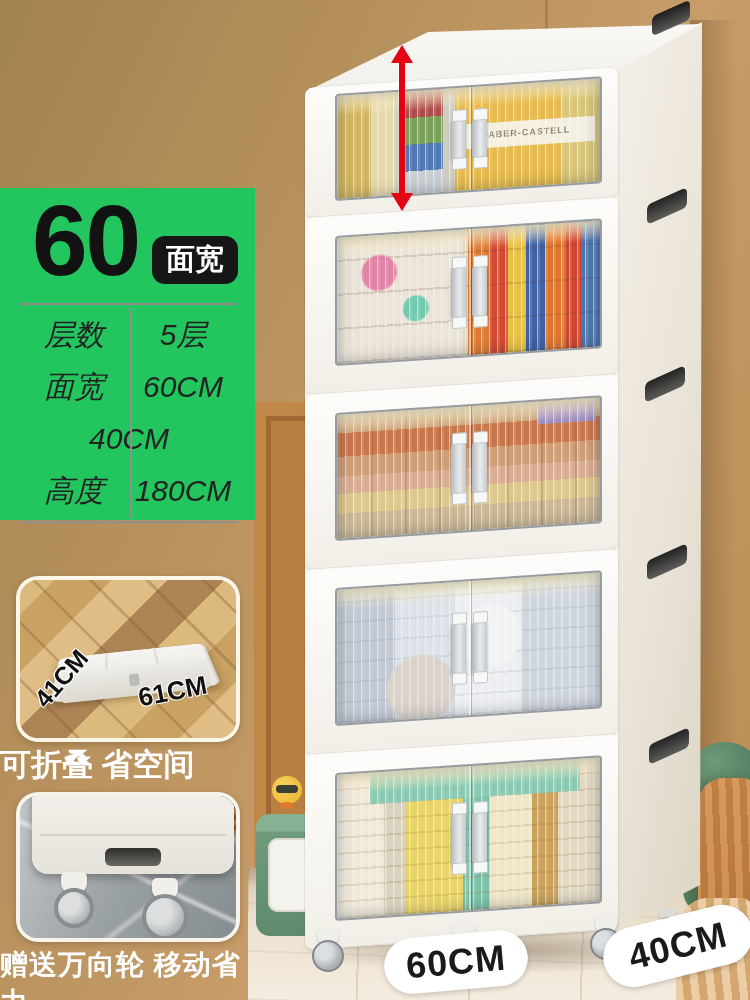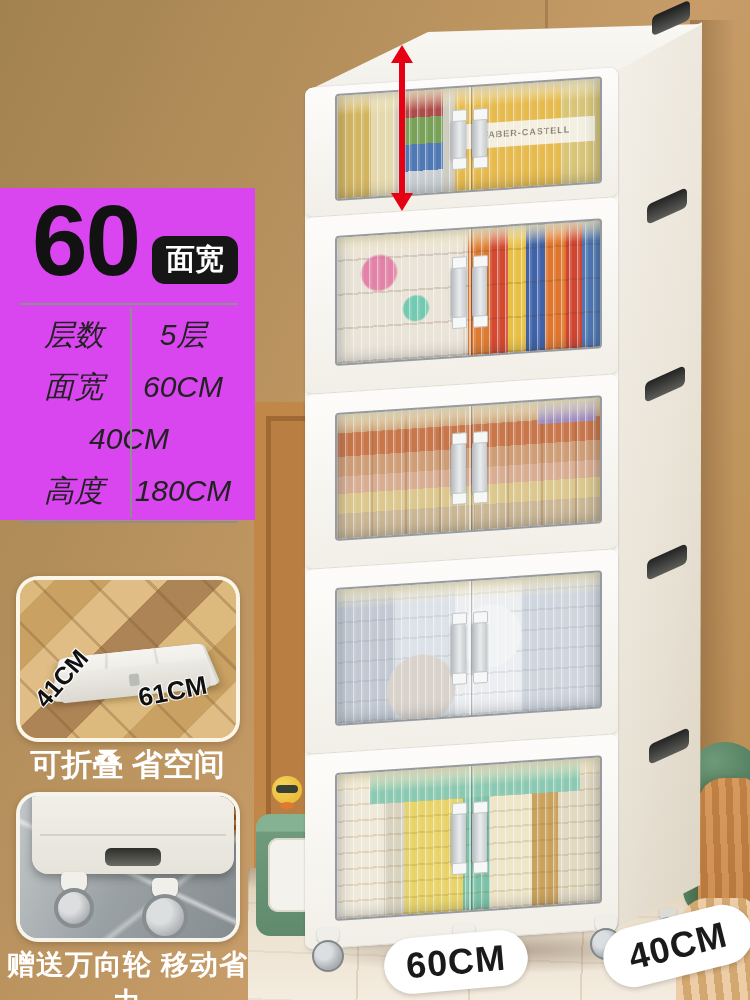--- a/index.html
+++ b/index.html
@@ -120,21 +120,21 @@
     color:#1a1a1a;font-weight:800;font-size:36px;box-shadow:0 2px 5px rgba(0,0,0,.18);z-index:31;letter-spacing:1px;}
   .pill-60{left:384px;top:934px;width:144px;height:56px;transform:rotate(-5deg);}
   .pill-40{left:602px;top:916px;width:152px;height:60px;transform:rotate(-14deg);}
 
   
   .sidebar{position:absolute;left:0;top:0;width:255px;height:1000px;z-index:40;}
   .tan-top{position:absolute;left:0;top:0;width:255px;height:188px;background:linear-gradient(180deg,#a8894f,#ab8a58);}
   .size-title{position:absolute;left:24px;top:10px;width:220px;color:#fff;font-size:64px;font-weight:900;letter-spacing:4px;}
   .variant-pill{position:absolute;left:26px;top:104px;width:212px;height:60px;background:#fdf3e3;border-radius:30px;
     display:flex;align-items:center;justify-content:center;color:#221c12;font-size:35px;font-weight:900;}
-  .cream-panel{position:absolute;left:0;top:188px;width:255px;height:332px;background:#d946ef;}
+  .cream-panel{position:absolute;left:0;top:188px;width:255px;height:332px;background:#22c55e;}
   .big60{position:absolute;left:32px;top:0px;color:#121212;font-size:100px;font-weight:900;letter-spacing:-2px;line-height:1.05;}
   .mk-badge{position:absolute;left:152px;top:48px;width:86px;height:48px;background:#161616;border-radius:13px;
     display:flex;align-items:center;justify-content:center;color:#fff;font-size:29px;font-weight:900;}
   .spec-table{position:absolute;left:20px;top:115px;width:218px;border-top:2px solid #8f8f8f;border-bottom:2px solid #8f8f8f;padding:4px 0;font-style:italic;}
   .spec-table::before{content:"";position:absolute;left:110px;top:3px;bottom:3px;width:2px;background:#8f8f8f;}
   .spec-row{display:flex;height:52px;align-items:center;}
   .spec-label{width:108px;text-align:center;font-size:30px;color:#222;}
   .spec-value{flex:1;text-align:center;font-size:30px;color:#222;}
   .card{position:absolute;left:16px;width:224px;border-radius:22px;border:4px solid rgba(255,251,242,.92);overflow:hidden;box-shadow:0 2px 6px rgba(60,40,15,.25);}
   .fold-card{top:576px;height:166px;background:#d8b87c;}
@@ -143,21 +143,21 @@
       repeating-linear-gradient(-45deg,#e0bd84 0 40px,#c9a263 40px 80px,#dcb97c 80px 120px,#ad8455 120px 160px);}
   .fbox{position:absolute;left:26px;top:22px;width:172px;height:112px;transform:rotate(-6deg);}
   .flid{position:absolute;left:0;top:0;width:172px;height:92px;border-radius:10px;
     background:repeating-linear-gradient(90deg,rgba(0,0,0,0) 0 54px,rgba(0,0,0,.08) 54px 57px),linear-gradient(180deg,#f5f4f0,#e7e5df);
     border:1px solid #d6d3cb;box-shadow:0 8px 12px rgba(80,55,25,.40);transform:perspective(420px) rotateX(56deg);transform-origin:50% 100%;}
   .ffront{position:absolute;left:10px;top:64px;width:152px;height:30px;border-radius:6px;background:linear-gradient(180deg,#ecebe5,#dbd8d0);}
   .ffront .latch{position:absolute;left:50%;top:8px;width:10px;height:12px;transform:translateX(-50%);background:#b9bcb9;border-radius:2px;}
   .lbl{position:absolute;color:#111;font-weight:800;text-shadow:-1px -1px 0 rgba(255,255,255,.85),1px -1px 0 rgba(255,255,255,.85),-1px 1px 0 rgba(255,255,255,.85),1px 1px 0 rgba(255,255,255,.85);}
   .lbl41{left:8px;top:84px;font-size:25px;transform:rotate(-49deg);}
   .lbl61{left:118px;top:96px;font-size:26px;transform:rotate(-11deg);}
-  .caption{position:absolute;left:0;width:255px;text-align:center;color:#fff;font-weight:800;z-index:41;}
+  .caption{position:absolute;left:0;width:255px;color:#fff;font-weight:800;z-index:41;}
   .fold-caption{top:744px;font-size:31px;}
   .wheel-card{top:792px;height:150px;background:#9aa1a4;}
   .marble{position:absolute;inset:0;background:
       linear-gradient(25deg,rgba(0,0,0,0) 46%,rgba(255,255,255,.55) 48%,rgba(0,0,0,0) 50%),
       linear-gradient(-38deg,rgba(0,0,0,0) 30%,rgba(255,255,255,.38) 32%,rgba(0,0,0,0) 34%),
       linear-gradient(115deg,#c3c7c9 0%,#9aa1a4 50%,#868d90 100%);}
   .basket{position:absolute;right:-6px;top:-8px;width:50px;height:46px;border-radius:10px;
     background:repeating-linear-gradient(15deg,#c07a38 0 5px,#8f5724 5px 10px);}
   .mini-cab{position:absolute;left:12px;top:-16px;width:202px;height:94px;border-radius:0 0 16px 16px;
     background:linear-gradient(180deg,#f3f1eb,#e6e3db);box-shadow:0 4px 8px rgba(30,30,30,.35);}

